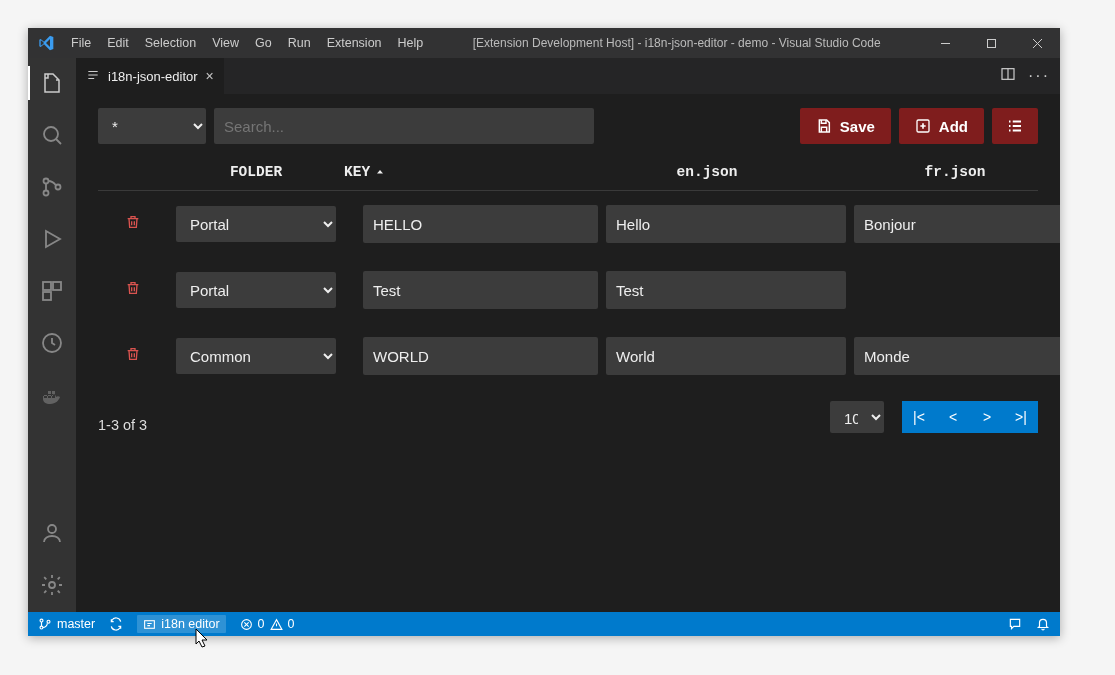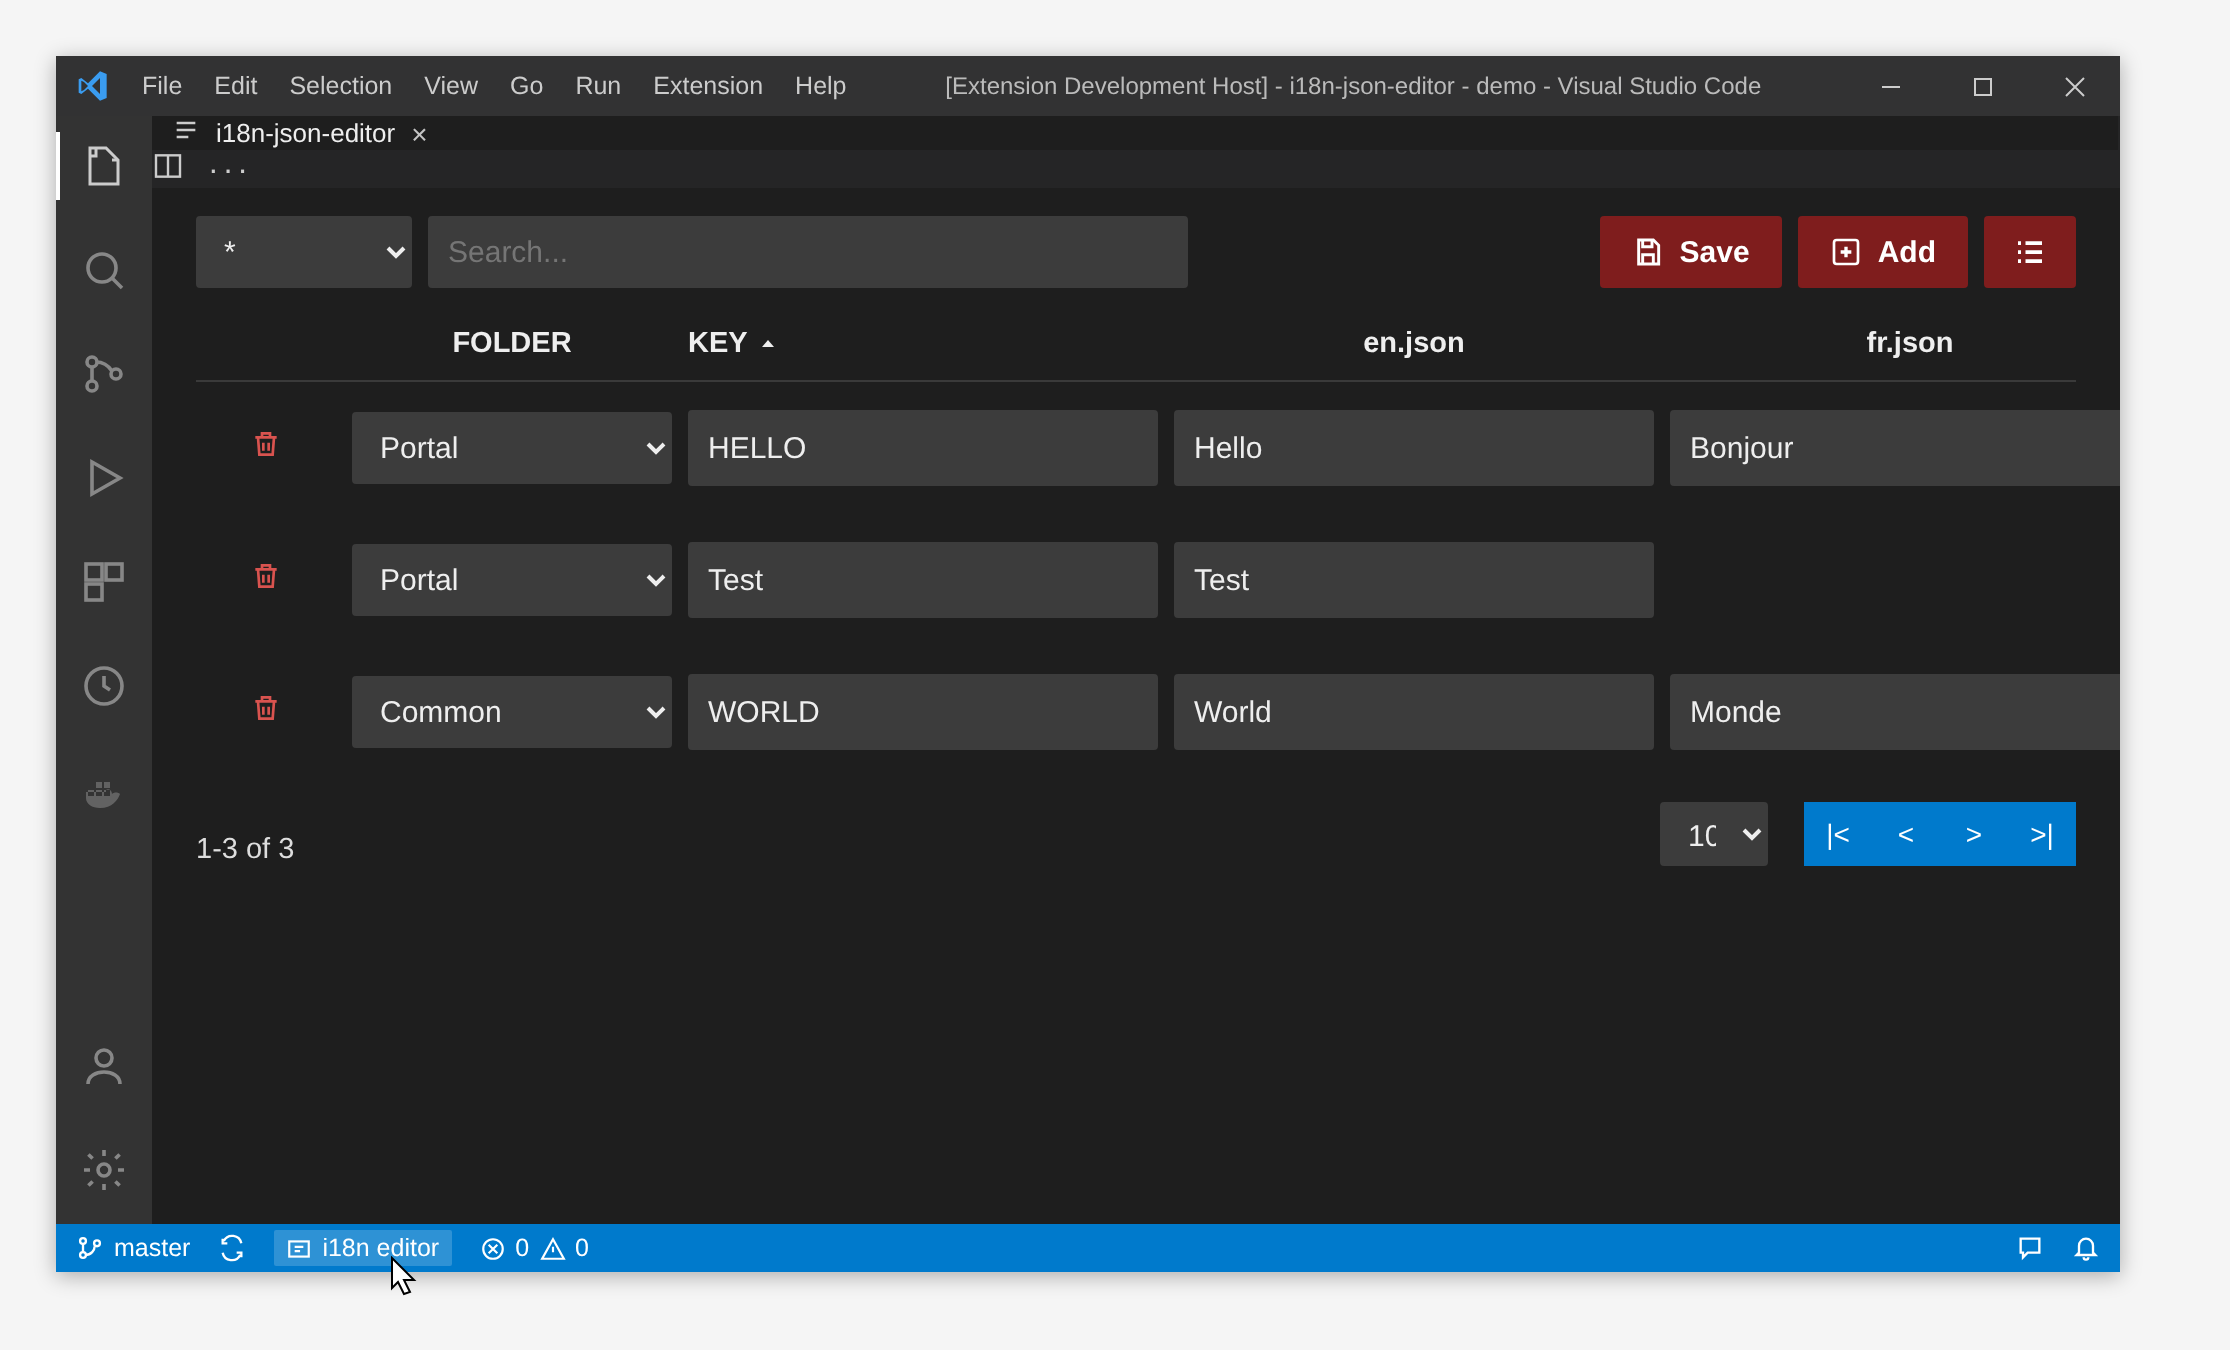--- a/index.html
+++ b/index.html
@@ -14,40 +14,40 @@
 .titlebar .wincontrols div { width: 46px; height: 30px; display: flex; align-items: center; justify-content: center; }
 .body-area { flex: 1; display: flex; min-height: 0; }
 .activitybar { width: 48px; background: #333333; display: flex; flex-direction: column; align-items: center; padding-top: 8px; gap: 18px; }
 .activitybar .top { display:flex; flex-direction:column; align-items:center; gap:18px; }
 .activitybar .bottom { margin-top:auto; display:flex; flex-direction:column; align-items:center; gap:18px; margin-bottom:10px; }
 .activitybar svg { width: 24px; height: 24px; }
 .activitybar .item { position: relative; width: 48px; height: 34px; display: flex; align-items: center; justify-content: center; opacity: 0.55; }
 .activitybar .item.active { opacity: 1; }
 .activitybar .item.active::before { content:""; position:absolute; left:0; top:0; bottom:0; width:2px; background:#fff; }
 .main { flex: 1; display: flex; flex-direction: column; background: #1e1e1e; min-width: 0; }
-.tabbar { height: 36px; background: #252526; display: flex; align-items: stretch; flex-direction: column; }
+.tabbar { height: 36px; background: #252526; display: flex; align-items: stretch; }
 .tab { background: #1e1e1e; display: flex; align-items: center; padding: 0 10px; gap: 8px; color: #eee; font-size: 13px; border-right: 1px solid #252526; }
 .tab .closex { font-size: 14px; opacity: 0.8; }
 .tabbar .spacer { flex: 1; }
 .tab-actions { display: flex; align-items: center; gap: 12px; padding-right: 10px; color: #ccc; }
 .editor { flex: 1; padding: 14px 22px; overflow: auto; }
 .toolbar { display: flex; align-items: center; gap: 8px; margin-bottom: 14px; }
 select, input[type=text] { background: #3c3c3c; border: none; color: #eee; font-size: 15px; padding: 8px 10px; border-radius: 2px; font-family: inherit; }
 select { height: 36px; }
 .toolbar .folder-filter { width: 108px; }
 .toolbar .search { width: 380px; height:36px; }
 .toolbar .spacer { flex: 1; }
 .btn { background: #7f1d1d; color: #fff; border: none; padding: 0 16px; height: 36px; font-size: 15px; border-radius: 2px; display: flex; align-items: center; gap: 8px; cursor: pointer; font-weight: 600; }
 .btn-iconly { padding: 0 14px; }
 .thead { display: grid; grid-template-columns: 70px 160px 235px 240px 240px; gap: 8px; padding: 6px 0 10px 0; border-bottom: 1px solid #3a3a3a; font-weight: 600; color: #eee; font-size: 14.5px; }
-.thead > div { text-align: center; }
+.thead > div { text-align: center; font-family: Liberation Mono, monospace; }
 .row { display: grid; grid-template-columns: 70px 160px 235px 240px 240px; gap: 8px; padding: 14px 0; align-items: center; }
 .row .del { text-align: center; color: #d9534f; font-size: 16px; cursor: pointer; }
 .row select { width: 100%; }
-.row input { width: 100%; height: 38px; }
+.row input { width: 100%; height: 38px; margin-left: 19px; }
 .footer-row { display: flex; align-items: flex-end; padding-top: 12px; }
 .footer-row .info { color: #ddd; font-size: 14.5px; }
 .footer-row .spacer { flex: 1; }
 .page-size { width: 54px; height: 32px; background:#3c3c3c; }
 .pager { display: flex; margin-left: 18px; }
 .pager button { background: #007acc; border: none; color: #fff; width: 34px; height: 32px; font-size: 14px; cursor: pointer; }
 .statusbar { height: 24px; background: #007acc; color: #fff; display: flex; align-items: center; font-size: 12.5px; padding: 0 10px; gap: 14px; }
 .statusbar .item { display: flex; align-items: center; gap: 5px; }
 .statusbar .highlight { background: rgba(255,255,255,0.18); padding: 2px 6px; border-radius:1px; }
 .statusbar .spacer { flex:1; }

